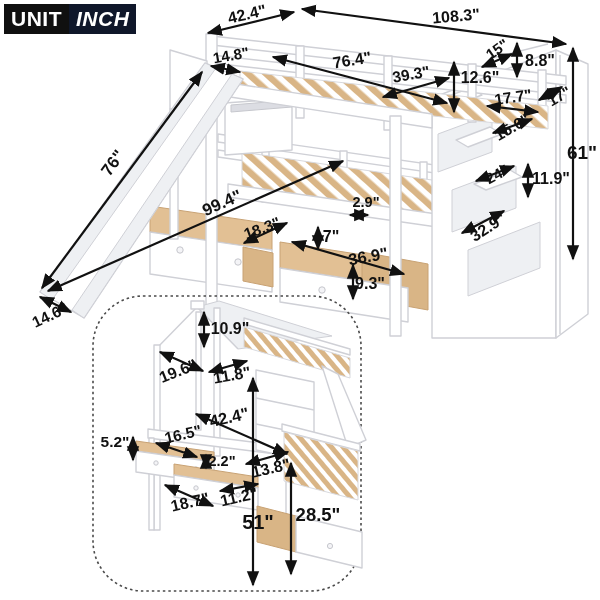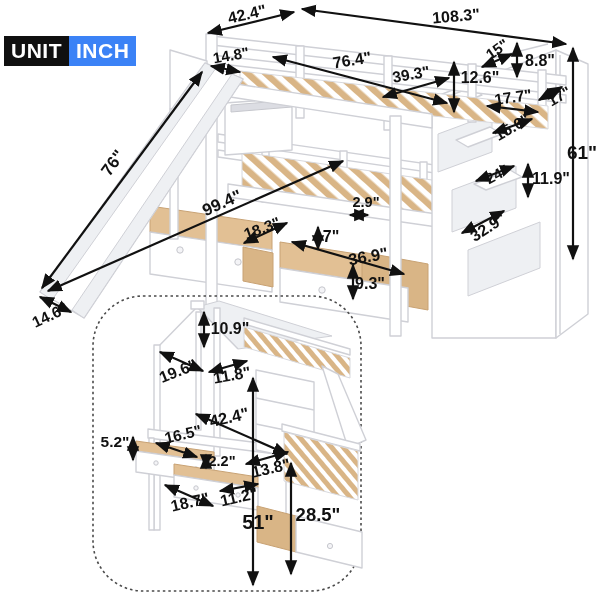--- a/index.html
+++ b/index.html
@@ -1,22 +1,22 @@
 <!DOCTYPE html>
 <html><head>
 <meta charset="utf-8">
 <style>
   html,body{margin:0;padding:0;background:#ffffff;}
   #stage{position:relative;width:600px;height:600px;background:#ffffff;overflow:hidden;
          font-family:"Liberation Sans", sans-serif;}
-  #unit-badge{position:absolute;top:4px;left:4px;display:flex;z-index:5;margin-top:32px;}
+  #unit-badge{position:absolute;top:4px;left:4px;display:flex;z-index:5;}
   #unit-badge .seg{font-weight:bold;font-size:21px;line-height:30px;height:30px;
                    padding:0 7px;color:#fff;letter-spacing:0.5px;}
   #unit-badge .seg.unit{background:#101010;}
-  #unit-badge .seg.inch{background:#3b82f6;}
+  #unit-badge .seg.inch{background:#0f172a;font-style:italic;}
   svg{position:absolute;left:0;top:0;}
   .furn{fill:#ffffff;stroke:#cfd0d6;stroke-width:1.4;stroke-linejoin:round;}
   .furn-shade{fill:#eef0f3;stroke:#cfd0d6;stroke-width:1;stroke-linejoin:round;}
   .furn-dark{fill:#dcdde3;stroke:#c6c7cd;stroke-width:1;}
   .wood{fill:#e2c094;stroke:#c8a274;stroke-width:1;}
   .wood2{fill:#d9b586;stroke:#c8a274;stroke-width:1;}
   .ln{fill:none;stroke:#cfd0d6;stroke-width:1.4;}
   .dim-line{stroke:#111111;stroke-width:2.2;}
   .dim-text{fill:#111111;font-weight:bold;text-anchor:middle;dominant-baseline:central;
             font-family:"Liberation Sans", sans-serif;}

